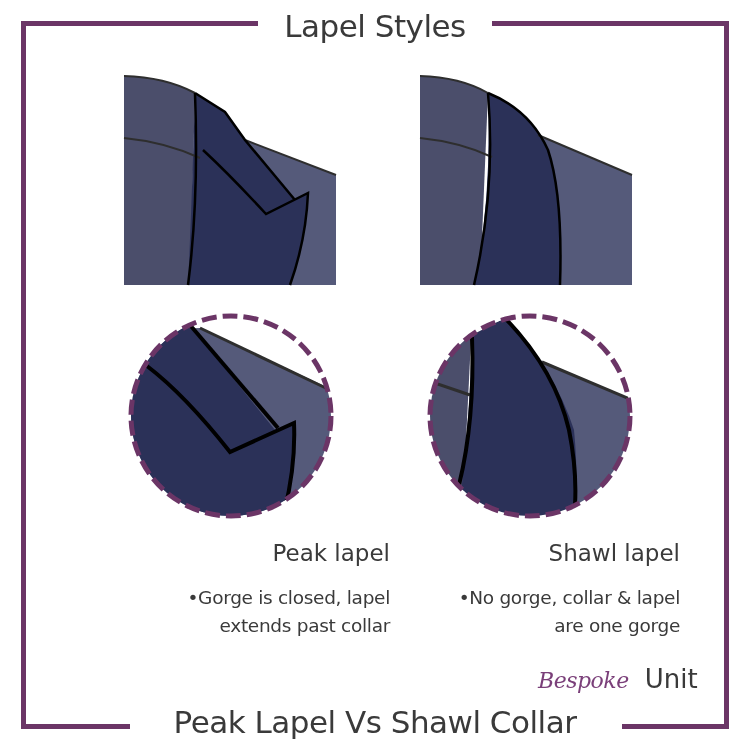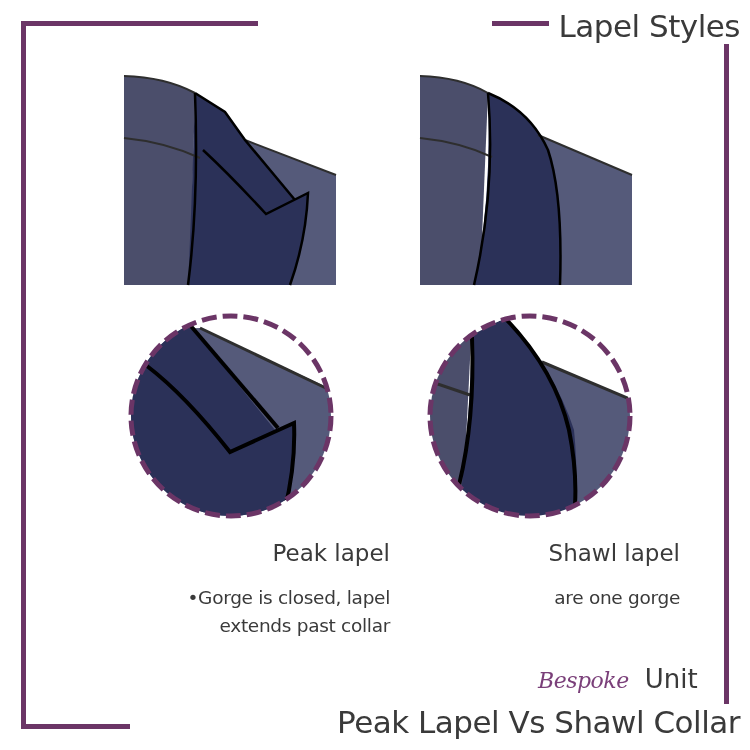--- a/index.html
+++ b/index.html
@@ -1,18 +1,18 @@
 <!DOCTYPE html>
 <html><head>
 <meta charset="utf-8">
 <style>
   html, body { margin: 0; padding: 0; background: #ffffff; }
   body { width: 750px; height: 750px; position: relative; overflow: hidden; font-family: "Liberation Sans", "DejaVu Sans", sans-serif; }
   .title {
-    position: absolute; left: 0; width: 750px; text-align: right;
+    position: absolute; left: 0; width: 750px; text-align: center;
     color: #3a3a3a; font-family: "DejaVu Sans", sans-serif; letter-spacing: -0.5px;
   }
   .title span { background: #fff; padding: 0 10px; }
   .title-top { top: 4px; font-size: 31px; line-height: 44px; }
   .title-bottom { top: 700px; font-size: 31px; line-height: 44px; }
   .label {
     position: absolute; text-align: right; color: #3a3a3a;
     font-family: "DejaVu Sans", sans-serif;
   }
   .label-name { font-size: 23px; top: 537px; line-height: 32px; }
@@ -109,19 +109,20 @@
 </div>
 
 <div class="label label-name peak">Peak lapel</div>
 <div class="label label-desc peak">
   <div>•Gorge is closed, lapel</div>
   <div>extends past collar</div>
 </div>
 
 <div class="label label-name shawl">Shawl lapel</div>
 <div class="label label-desc shawl">
+  <div>•No gorge, collar &amp; lapel</div>
   <div>are one gorge</div>
 </div>
 
 <div class="brand">
   <span class="brand-script">Bespoke</span>
   <span class="brand-unit">Unit</span>
 </div>
 
 </body></html>

